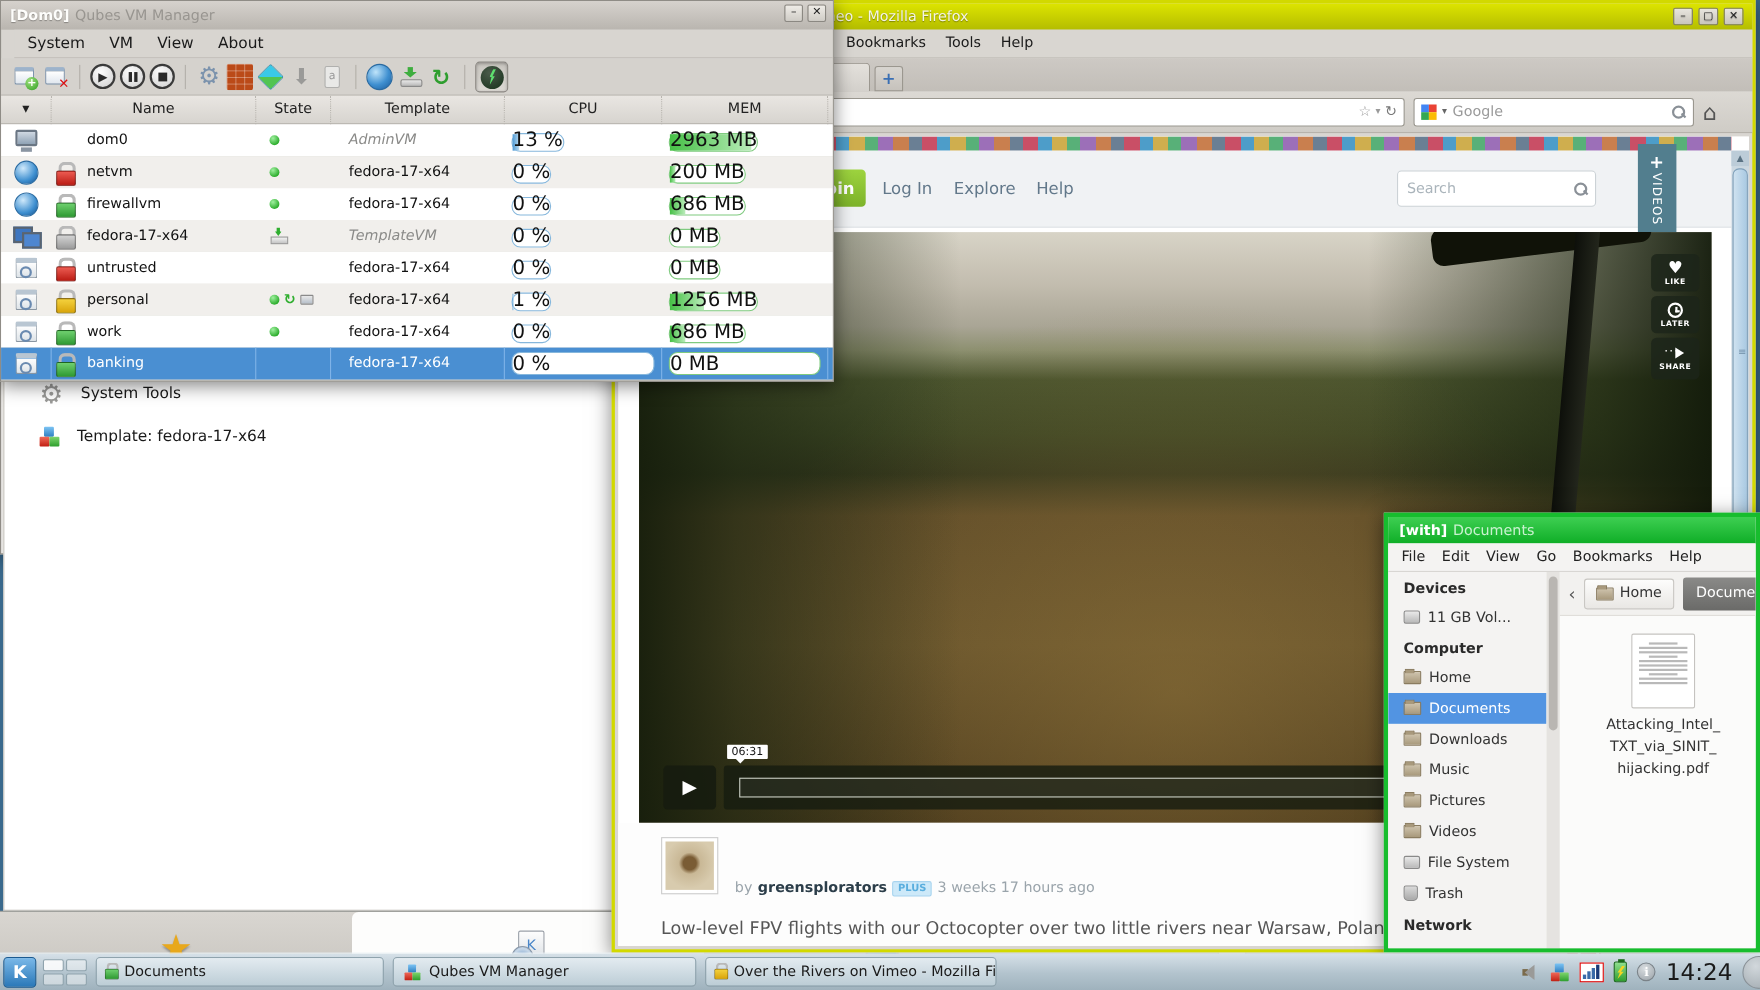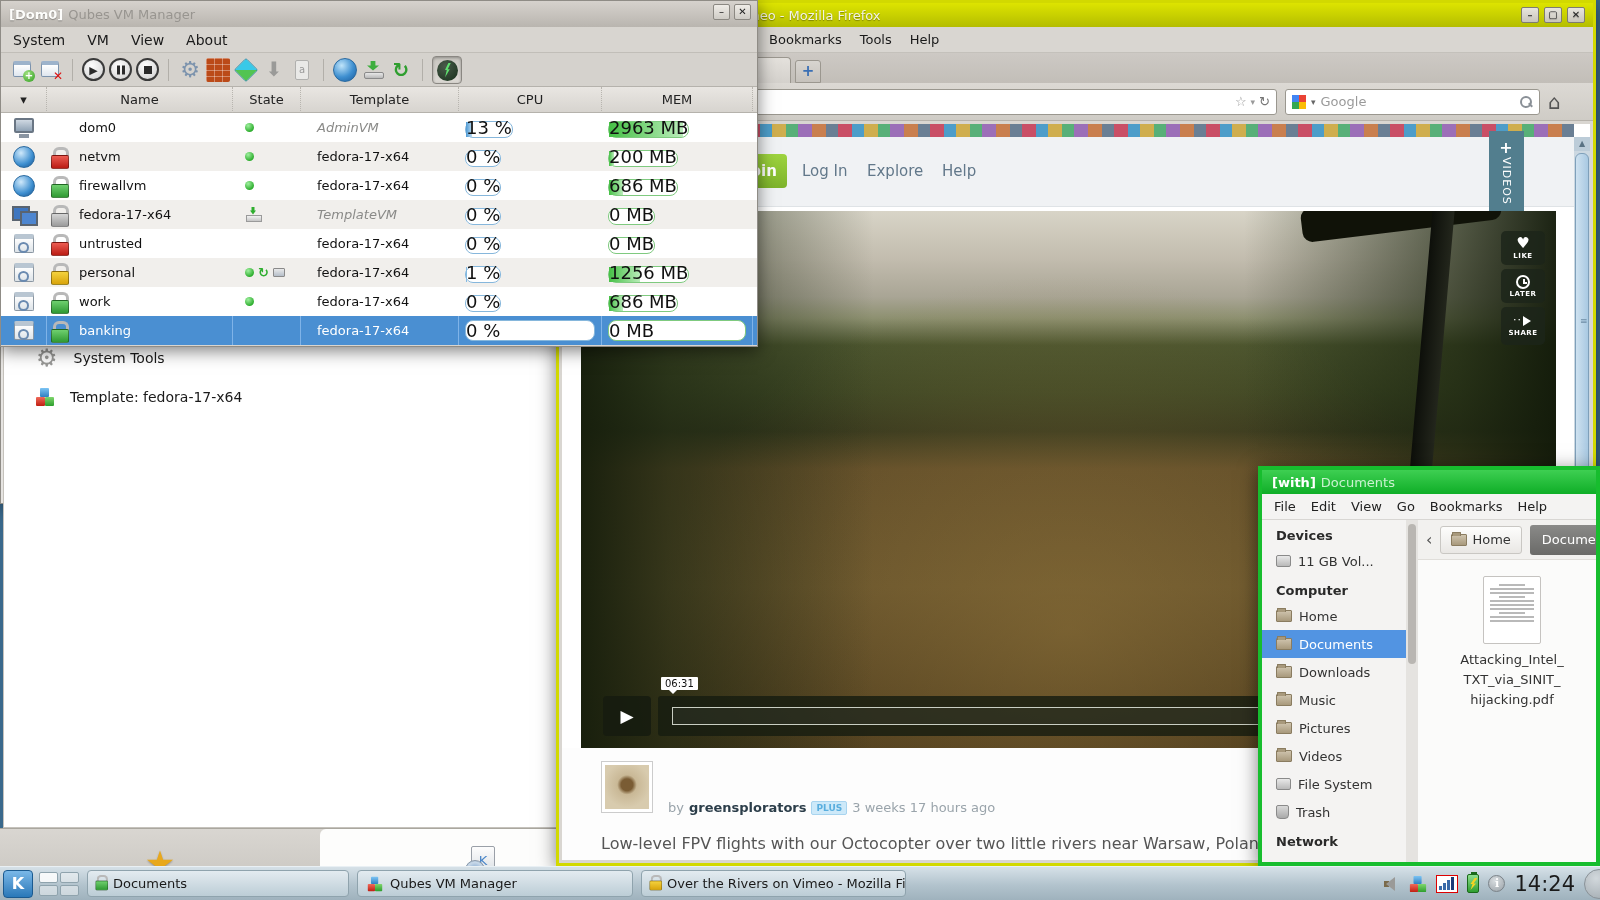--- a/index.html
+++ b/index.html
@@ -109,21 +109,21 @@
   
   .vmm { left:0; top:0; width:758px; height:347px; z-index:3; background:#d8d5d0;
     border:1px solid #8f8c86; box-shadow:0 4px 16px rgba(0,0,0,.5); }
   .vmm-title { height:26px; background:linear-gradient(#d6d2cd,#b9b5af); display:flex; align-items:center; padding-left:8px;
     font-size:13px; color:#989590; }
   .vmm-title b { color:#fdfdfb; margin-right:5px; text-shadow:0 1px 1px rgba(0,0,0,.3); }
   .vmm-btns { position:absolute; right:6px; top:3px; display:flex; gap:4px; }
   .vmm-btns span { width:17px; height:16px; background:linear-gradient(#efece7,#cfccc6); border:1px solid #8b8882;
     font-size:10px; color:#222; text-align:center; line-height:14px; border-radius:2px; }
   .vmm-menubar { height:26px; display:flex; align-items:center; gap:22px; padding-left:12px; font-size:14px; color:#1a1a1a;
-    border-bottom:1px solid #c1beb8; background:#d8d5d0; }
+    border-bottom:1px solid #c1beb8; background:#d8d5d0;margin-left:12px; }
   .vmm-toolbar { height:34px; display:flex; align-items:center; padding-left:8px; background:#d5d2cd; border-bottom:1px solid #b5b2ac; }
   .ti { width:24px; height:24px; margin:0 2px; position:relative; flex:none; }
   .tsep { width:1px; height:22px; background:#b2afa9; margin:0 7px; flex:none; }
   .ti.winplus::before { content:""; position:absolute; inset:3px 4px 5px 2px; background:linear-gradient(#fff,#dfe6ee); border:1px solid #7c93ad; border-top:4px solid #9db3cb; border-radius:2px; }
   .ti.winplus::after { content:"+"; position:absolute; right:0; bottom:0; width:12px; height:12px; background:radial-gradient(circle at 35% 30%,#9fe07f,#2f9e1f); border-radius:50%; color:#fff; font-size:10px; font-weight:bold; line-height:12px; text-align:center; }
   .ti.winx::before { content:""; position:absolute; inset:3px 4px 5px 2px; background:linear-gradient(#fff,#dfe6ee); border:1px solid #7c93ad; border-top:4px solid #9db3cb; border-radius:2px; }
   .ti.winx::after { content:"✕"; position:absolute; right:0; bottom:-1px; color:#d11; font-size:12px; font-weight:bold; }
   .ti.circ { border:2px solid #3a3a3a; border-radius:50%; width:23px; height:23px; background:radial-gradient(circle at 40% 30%,#fdfdfd,#cfcfcf); }
   .ti.circ i { position:absolute; left:50%; top:50%; transform:translate(-50%,-50%); color:#2a2a2a; font-size:11px; font-style:normal; }
   .ti.circ .sq { width:8px; height:8px; background:#2a2a2a; }
@@ -325,20 +325,24 @@
       <span style="font-size:20px;color:#555;">⌂</span>
     </div>
 
     <div class="ff-page">
       <div class="mosaic"></div>
       <div class="vheader">
         <div class="vjoin">Join</div>
         <span class="vlink" style="left:240px;">Log In</span>
         <span class="vlink" style="left:305px;">Explore</span>
         <span class="vlink" style="left:380px;">Help</span>
+        <div class="vsearch">
+          <span>Search</span>
+          <span class="mag"></span>
+        </div>
         <div class="vtab">
           <span class="plus">+</span>
           <span class="vert">VIDEOS</span>
         </div>
       </div>
 
       <div class="video">
         <div class="handle"></div>
         <div class="pole"></div>
         <div class="ovl" style="top:20px; height:34px;">

